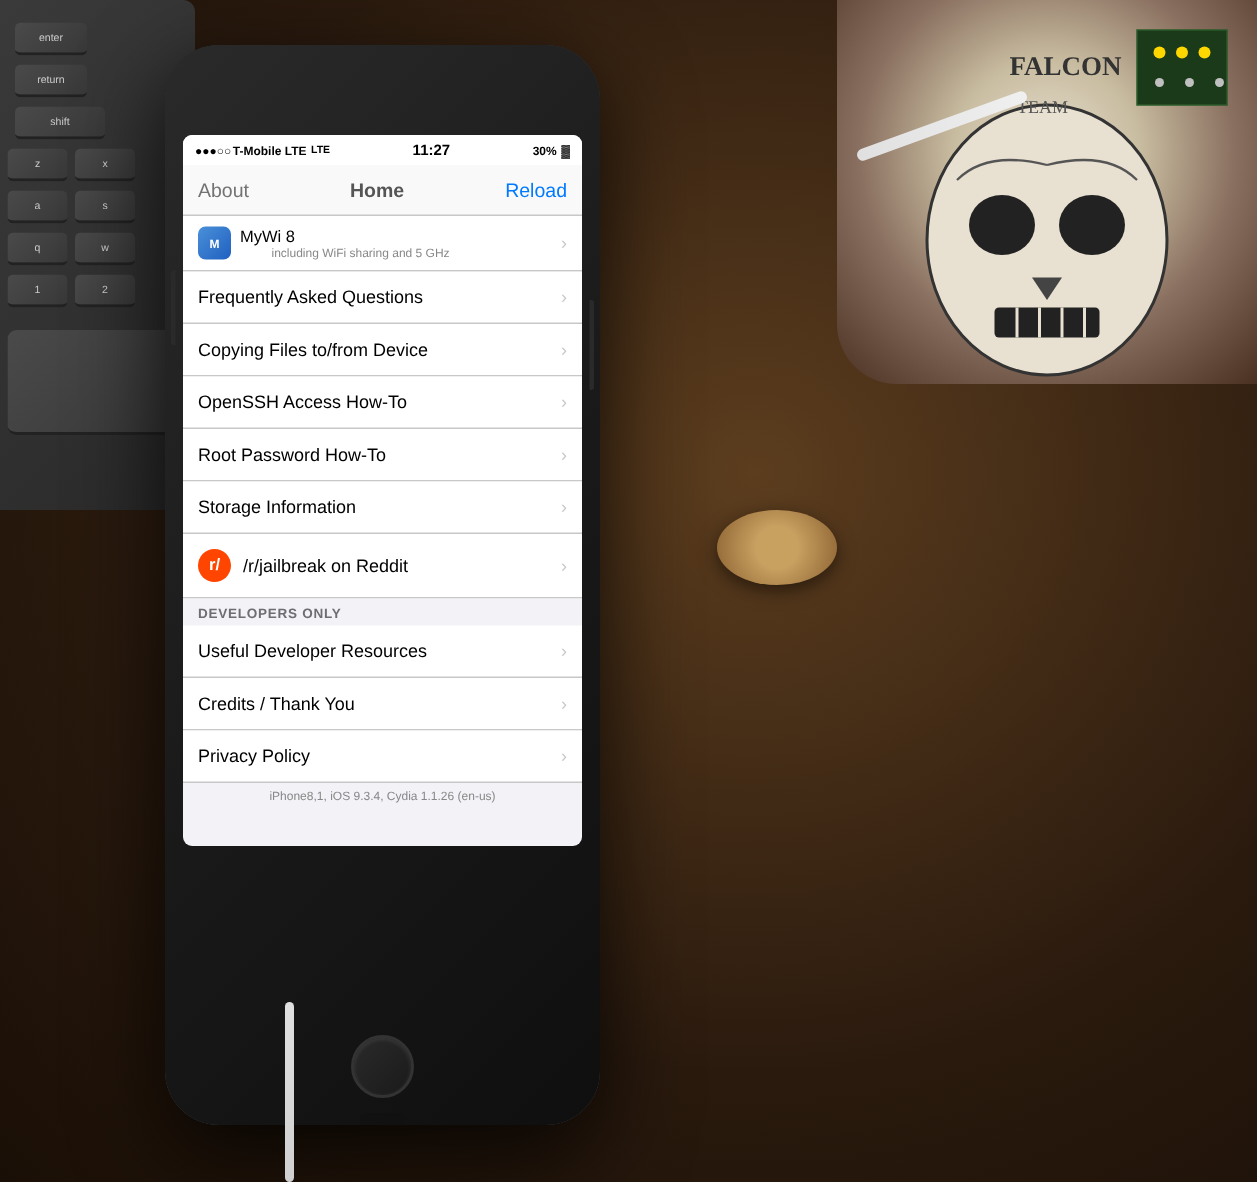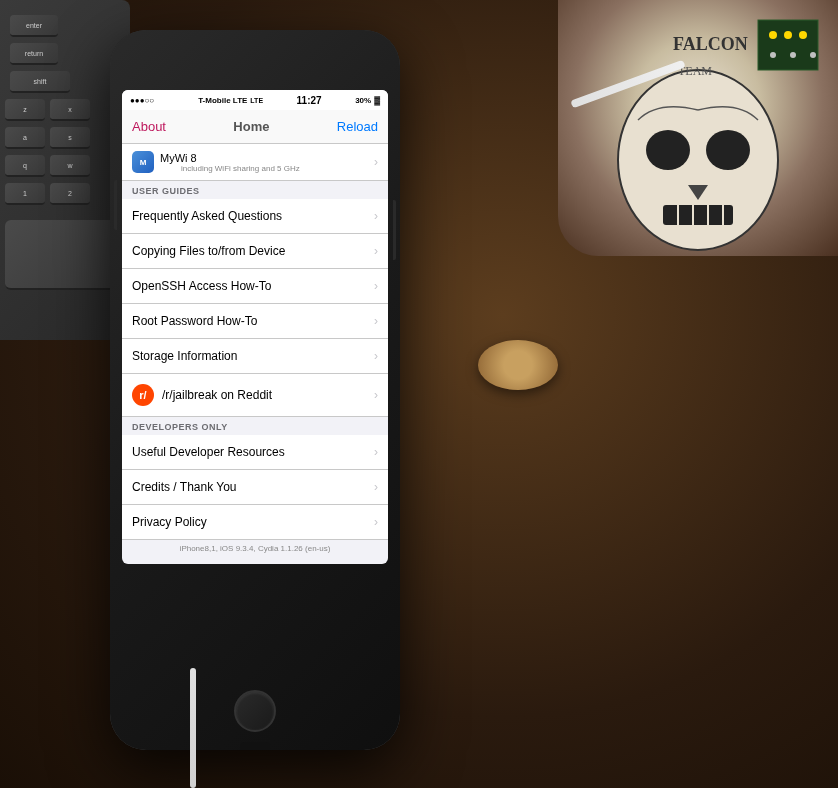--- a/index.html
+++ b/index.html
@@ -92,35 +92,35 @@
       display: flex;
       align-items: center;
       justify-content: space-between;
       padding: 0 8px;
       font-size: 9px;
       font-weight: 600;
       color: #000;
     }
     .status-left { display: flex; align-items: center; gap: 1px; }
     .status-dots { font-size: 8px; }
-    .status-carrier { font-size: 8px; margin-left: 43px; }
+    .status-carrier { font-size: 8px; }
     .status-right { display: flex; align-items: center; gap: 3px; font-size: 8px; }
 
     
     .nav-bar {
       height: 34px;
       background: rgba(249,249,249,0.95);
       border-bottom: 1px solid #c8c8c8;
       display: flex;
       align-items: center;
       justify-content: space-between;
       padding: 0 10px;
     }
     .nav-about {
-      color: #be185d;
+      color: #737373;
       font-size: 13px;
       font-weight: 400;
     }
     .nav-home {
       color: #555;
       font-size: 13px;
       font-weight: 600;
     }
     .nav-reload {
       color: #007aff;
@@ -372,21 +372,20 @@
         <div>
           <div class="mywi-text">MyWi 8</div>
           <div class="mywi-subtitle">including WiFi sharing and 5 GHz</div>
         </div>
       </div>
       <span class="chevron">›</span>
     </div>
 
     <div style="overflow:hidden;flex:1;">
 
-      <div class="section-header">USER GUIDES</div>
 
       <div class="list-item">
         <span class="list-item-text">Frequently Asked Questions</span>
         <span class="chevron">›</span>
       </div>
 
       <div class="list-item">
         <span class="list-item-text">Copying Files to/from Device</span>
         <span class="chevron">›</span>
       </div>

